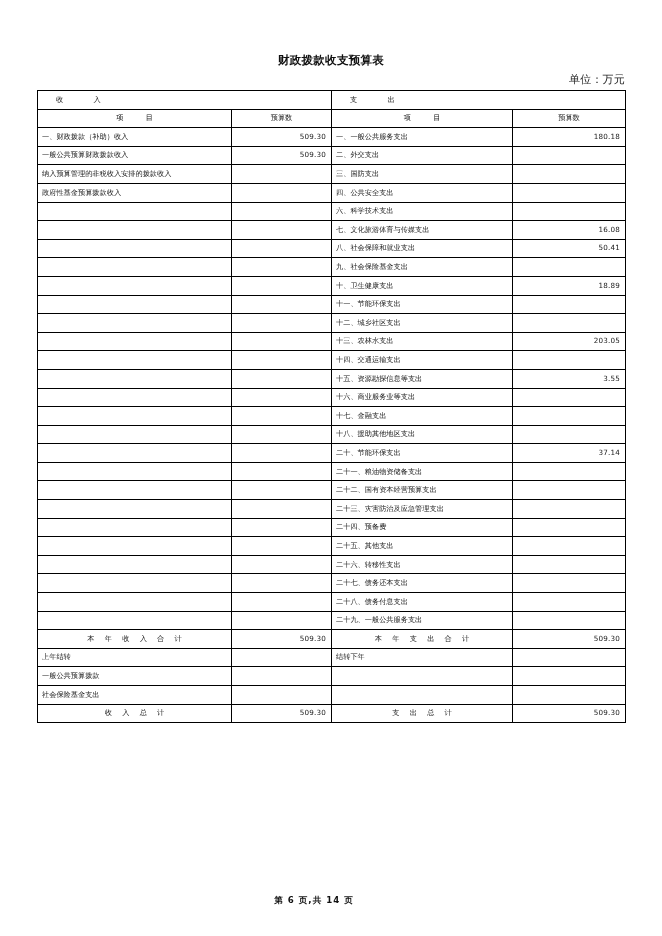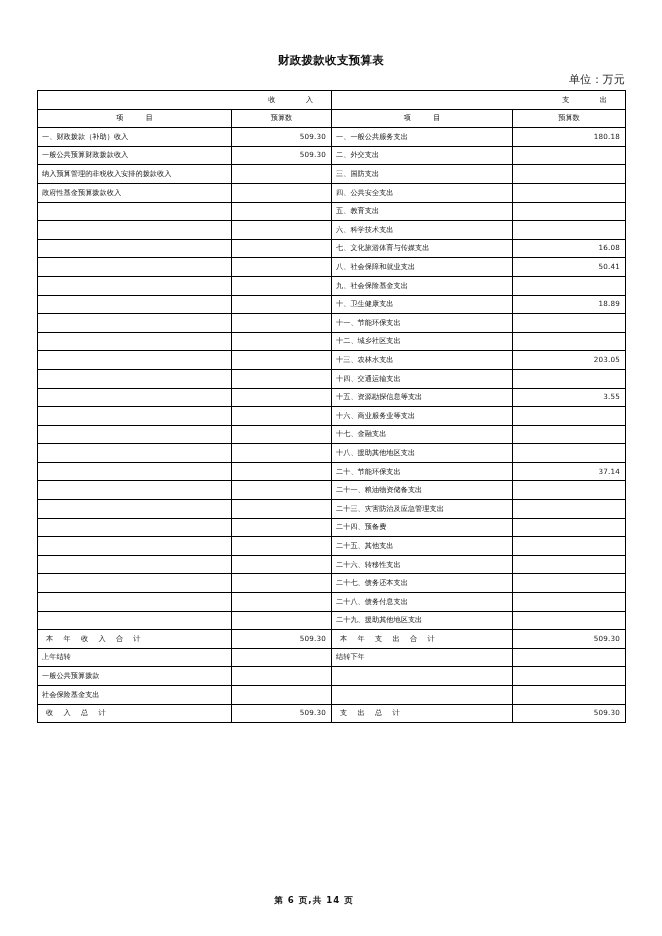--- a/index.html
+++ b/index.html
@@ -60,39 +60,39 @@
     white-space: nowrap;
   }
   .budget-table td.num,
   .budget-table th.num {
     text-align: right;
     padding-right: 5px;
     font-family: "DejaVu Sans", "Liberation Sans", sans-serif;
     letter-spacing: 0.2px;
   }
   .grp-head {
-    text-align: right;
+    text-align: left;
     letter-spacing: 14px;
     text-indent: 14px;
     font-size: 7.6px;
   }
   .col-head {
     text-align: center;
     letter-spacing: 10px;
     text-indent: 10px;
     font-size: 7.6px;
   }
   .col-head.plain {
     letter-spacing: 0;
     text-indent: 0;
   }
   .lvl0 { padding-left: 3px; }
   .lvl1 { padding-left: 15px; }
   .total-row td.label {
-    text-align: left;
+    text-align: center;
     letter-spacing: 4px;
     text-indent: 4px;
   }
   .footer {
     position: absolute;
     top: 895px;
     left: 0;
     width: 628px;
     text-align: center;
     font-size: 8.6px;
@@ -154,26 +154,20 @@
         </tr>
         <tr>
           <td class="lvl1">政府性基金预算拨款收入</td>
           <td class="num"></td>
           <td class="lvl0">四、公共安全支出</td>
           <td class="num"></td>
         </tr>
         <tr>
           <td class="lvl0"></td>
           <td class="num"></td>
-          <td class="lvl0">五、教育支出</td>
-          <td class="num"></td>
-        </tr>
-        <tr>
-          <td class="lvl0"></td>
-          <td class="num"></td>
           <td class="lvl0">六、科学技术支出</td>
           <td class="num"></td>
         </tr>
         <tr>
           <td class="lvl0"></td>
           <td class="num"></td>
           <td class="lvl0">七、文化旅游体育与传媒支出</td>
           <td class="num">16.08</td>
         </tr>
         <tr>
@@ -250,20 +244,26 @@
         </tr>
         <tr>
           <td class="lvl0"></td>
           <td class="num"></td>
           <td class="lvl0">二十一、粮油物资储备支出</td>
           <td class="num"></td>
         </tr>
         <tr>
           <td class="lvl0"></td>
           <td class="num"></td>
+          <td class="lvl0">二十二、国有资本经营预算支出</td>
+          <td class="num"></td>
+        </tr>
+        <tr>
+          <td class="lvl0"></td>
+          <td class="num"></td>
           <td class="lvl0">二十三、灾害防治及应急管理支出</td>
           <td class="num"></td>
         </tr>
         <tr>
           <td class="lvl0"></td>
           <td class="num"></td>
           <td class="lvl0">二十四、预备费</td>
           <td class="num"></td>
         </tr>
         <tr>
@@ -286,21 +286,21 @@
         </tr>
         <tr>
           <td class="lvl0"></td>
           <td class="num"></td>
           <td class="lvl0">二十八、债务付息支出</td>
           <td class="num"></td>
         </tr>
         <tr>
           <td class="lvl0"></td>
           <td class="num"></td>
-          <td class="lvl0">二十九、援助其他地区支出</td>
+          <td class="lvl0">二十九、一般公共服务支出</td>
           <td class="num"></td>
         </tr>
         <tr class="total-row">
           <td class="lvl0 label">本 年 收 入 合 计</td>
           <td class="num">509.30</td>
           <td class="lvl0 label">本 年 支 出 合 计</td>
           <td class="num">509.30</td>
         </tr>
         <tr class="total-row">
           <td class="lvl0">上年结转</td>

